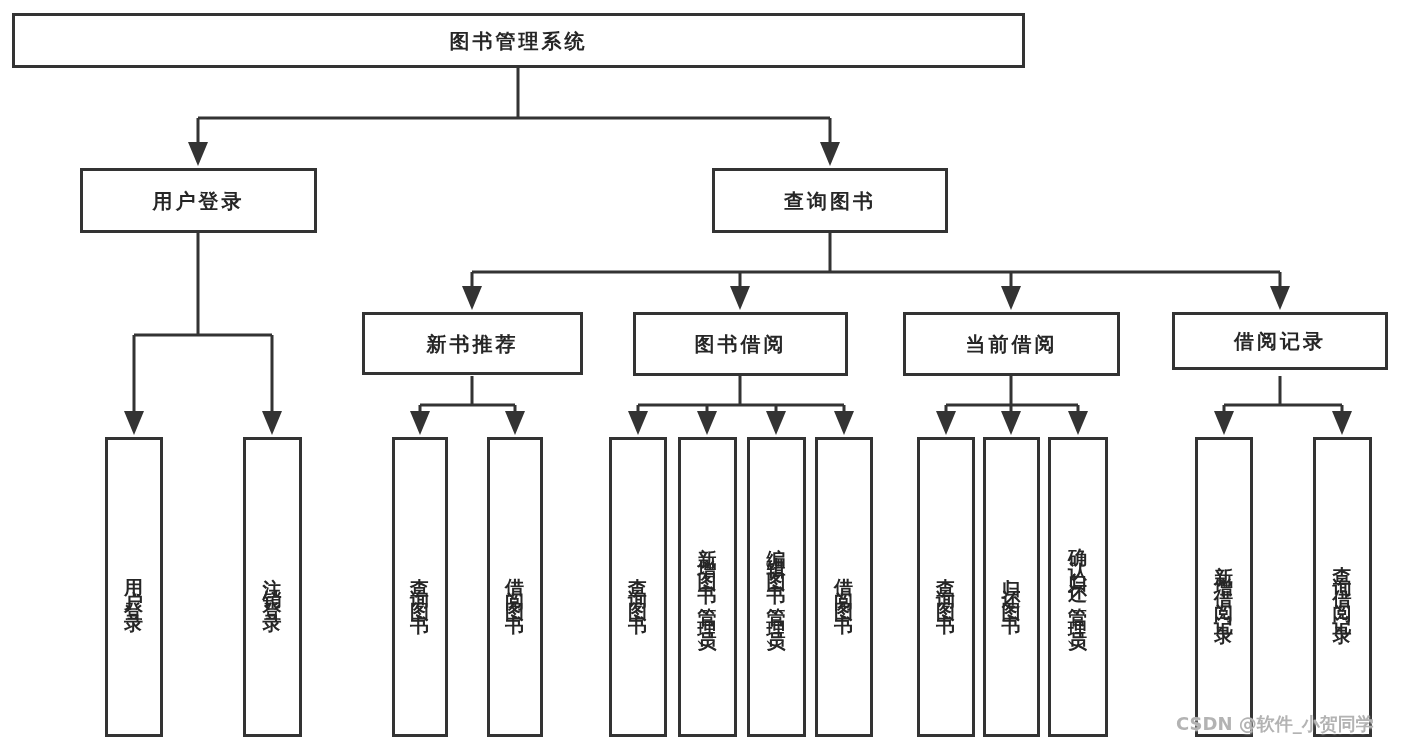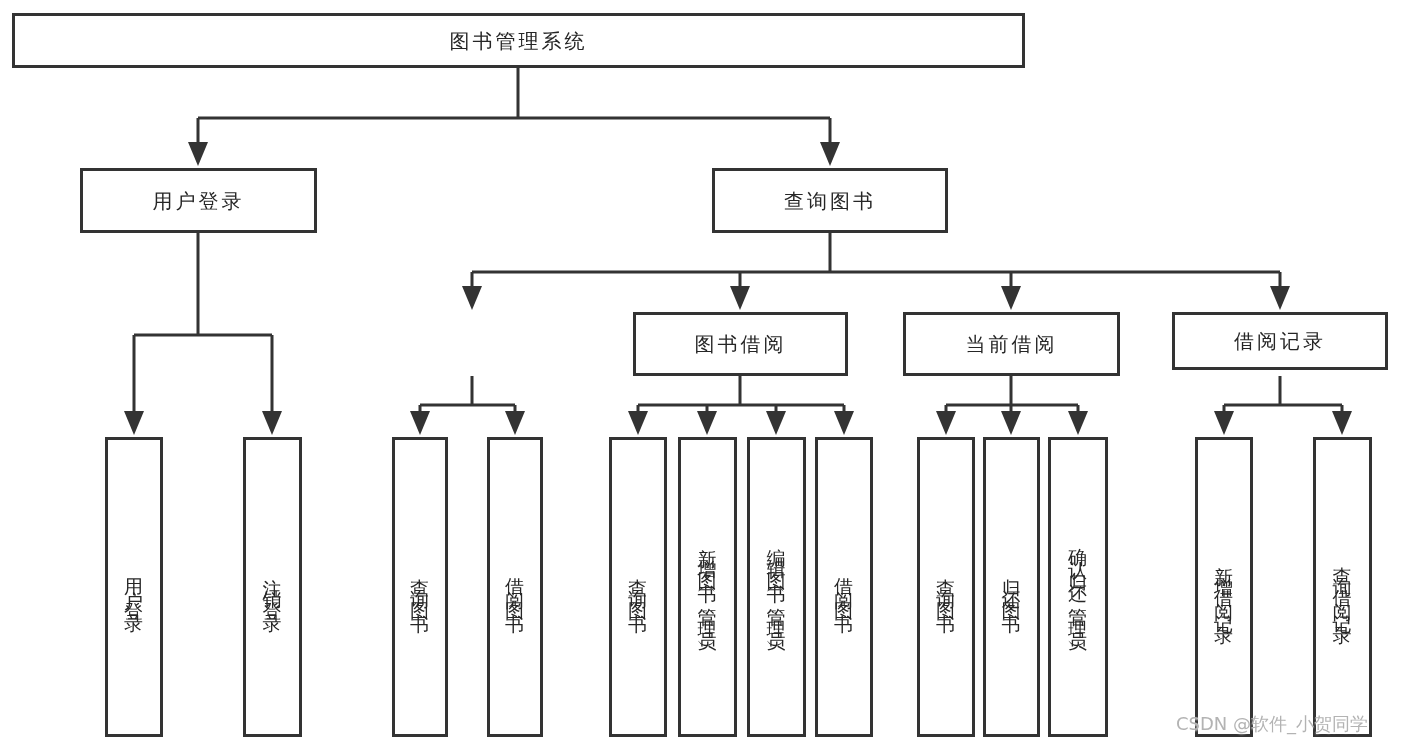--- a/index.html
+++ b/index.html
@@ -3,21 +3,21 @@
 <meta charset="utf-8">
 <style>
   :root{
     --line:#333333;
     --text:#262626;
     --wm:#b3b3b3;
     --bg:#ffffff;
   }
   *{margin:0;padding:0;box-sizing:border-box;}
   body{background:var(--bg);font-family:"DejaVu Sans","Liberation Sans",sans-serif;}
-  .canvas{position:relative;width:1405px;height:747px;background:var(--bg);overflow:hidden;}
+  .canvas{position:relative;width:1405px;height:747px;background:var(--bg);overflow:hidden;font-weight:bold;}
   .connector{position:absolute;left:0;top:0;}
   .wire{fill:none;stroke:var(--line);stroke-width:3;}
   .arrow{fill:var(--line);stroke:none;}
   .node{
     position:absolute;background:#ffffff;border:3px solid var(--line);
     display:flex;align-items:center;justify-content:center;color:var(--text);
   }
   .node.h .lbl{font-size:20px;letter-spacing:3px;white-space:nowrap;line-height:1.2;}
   .node.v .lbl{
     writing-mode:vertical-rl;text-orientation:mixed;
@@ -97,20 +97,23 @@
     <span class="lbl">图书管理系统</span>
   </div>
 
   <div class="node h" style="left:80px;top:168px;width:237px;height:65px">
     <span class="lbl">用户登录</span>
   </div>
   <div class="node h" style="left:712px;top:168px;width:236px;height:65px">
     <span class="lbl">查询图书</span>
   </div>
 
+  <div class="node h" style="left:362px;top:312px;width:221px;height:63px">
+    <span class="lbl">新书推荐</span>
+  </div>
   <div class="node h" style="left:903px;top:312px;width:217px;height:64px">
     <span class="lbl">当前借阅</span>
   </div>
   <div class="node h" style="left:633px;top:312px;width:215px;height:64px">
     <span class="lbl">图书借阅</span>
   </div>
   <div class="node h" style="left:1172px;top:312px;width:216px;height:58px">
     <span class="lbl">借阅记录</span>
   </div>
 

